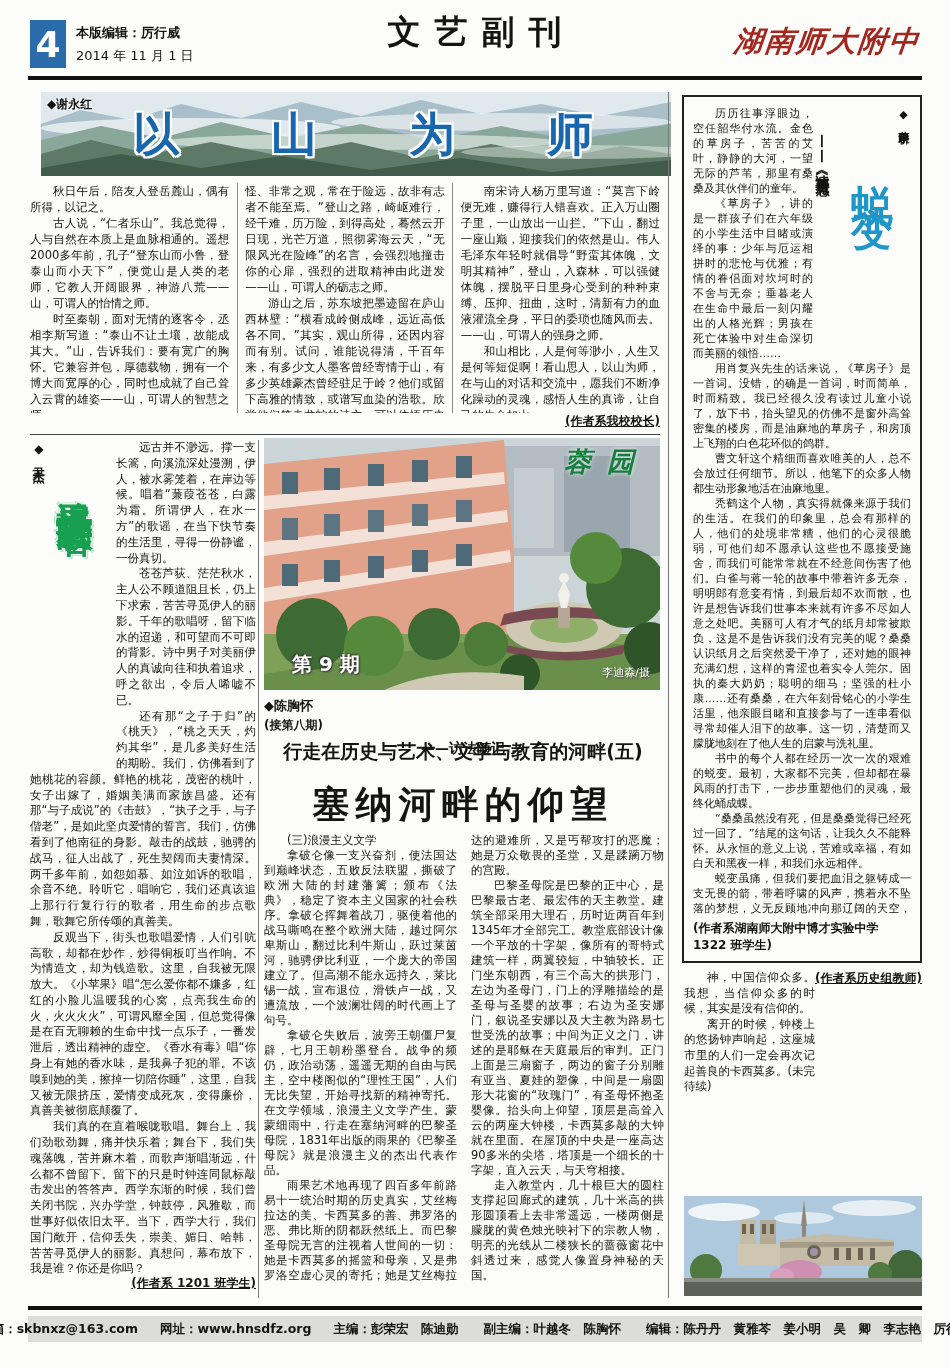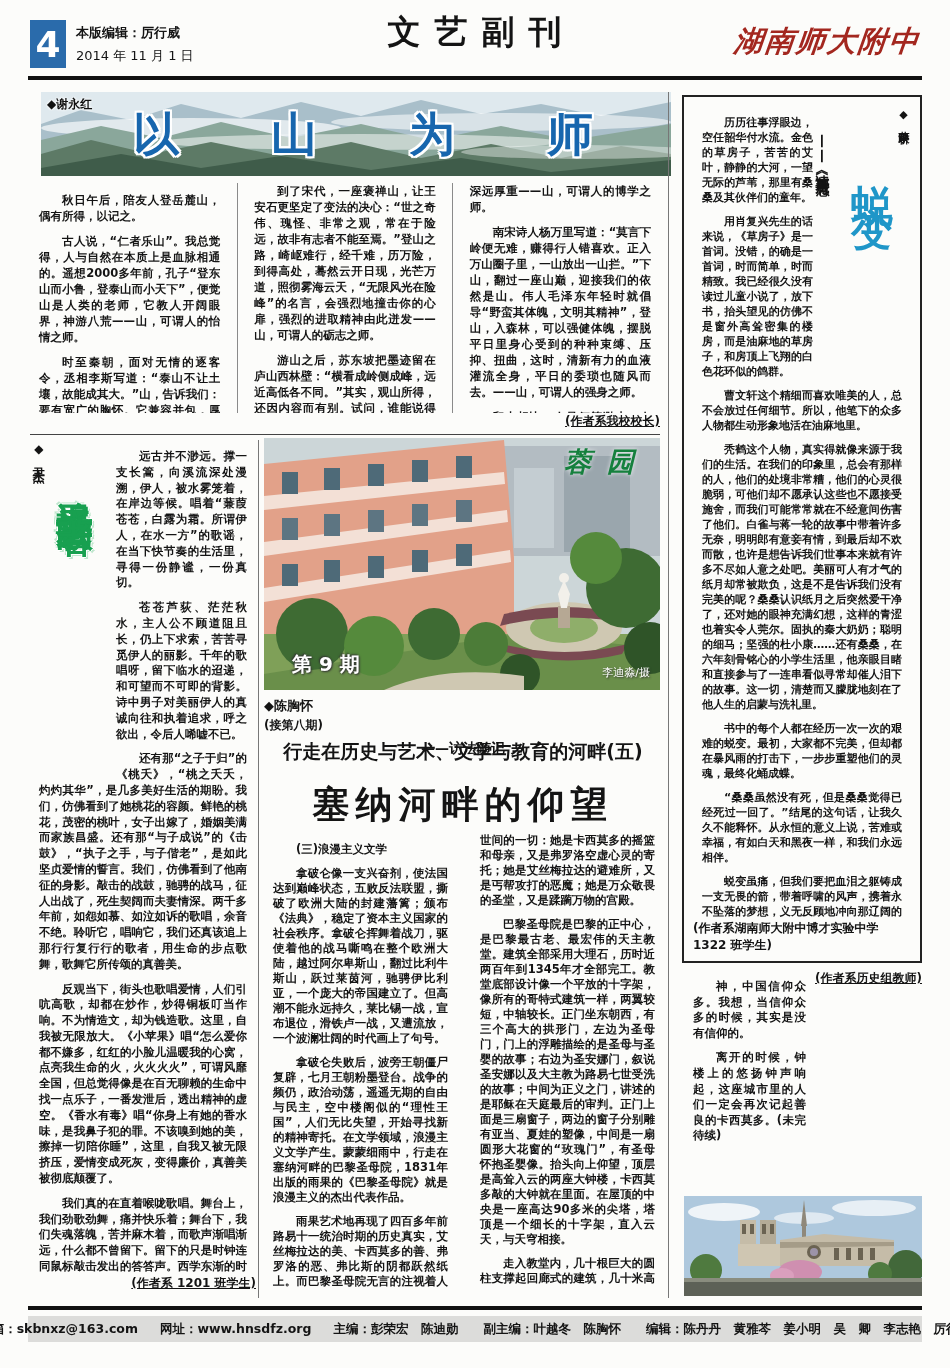--- a/index.html
+++ b/index.html
@@ -1,18 +1,18 @@
 <!DOCTYPE html>
 <html><head>
 <meta charset="utf-8">
 <style>
   html,body{margin:0;padding:0;background:#e9e9e5;}
   .page{position:relative;width:950px;height:1368px;margin:0 auto;background:#fcfcfa;
         font-family:"DejaVu Sans","Liberation Sans",sans-serif;color:#141414;overflow:hidden;}
-  p{margin:9px;text-indent:2em;font-weight:bold;}
+  p{margin:0;text-indent:2em;}
   .just{text-align:justify;}
 
   
   .pagenum{position:absolute;left:30px;top:20px;width:36px;height:48px;background:#2a6bab;
            color:#fff;font-size:36px;font-weight:bold;display:flex;align-items:center;justify-content:center;}
   .ed-line{position:absolute;left:76px;top:24px;font-size:13px;font-weight:bold;}
   .date-line{position:absolute;left:76px;top:47px;font-size:13px;}
   .section-title{position:absolute;left:0;right:0;top:10px;text-align:center;
            font-family:"DejaVu Serif","Liberation Serif",serif;font-size:33px;font-weight:bold;letter-spacing:14px;padding-left:13px;}
   .masthead{position:absolute;right:30px;top:22px;width:210px;text-align:right;color:#a3271f;
@@ -137,21 +137,21 @@
     <div class="singer-body just">
       <div class="singer-float">
         <div class="singer-author">◆尹士杰</div>
         <div class="singer-title">追寻远古的歌者</div>
       </div>
       <div>
           <p>远古并不渺远。撑一支长篙，向溪流深处漫溯，伊人，被水雾笼着，在岸边等候。唱着“蒹葭苍苍，白露为霜。所谓伊人，在水一方”的歌谣，在当下快节奏的生活里，寻得一份静谧，一份真切。</p>
           <p>苍苍芦荻、茫茫秋水，主人公不顾道阻且长，仍上下求索，苦苦寻觅伊人的丽影。千年的歌唱呀，留下临水的迢递，和可望而不可即的背影。诗中男子对美丽伊人的真诚向往和执着追求，呼之欲出，令后人唏嘘不已。</p>
           <p>还有那“之子于归”的《桃夭》，“桃之夭夭，灼灼其华”，是几多美好生活的期盼。我们，仿佛看到了她桃花的容颜。鲜艳的桃花，茂密的桃叶，女子出嫁了，婚姻美满而家族昌盛。还有那“与子成说”的《击鼓》，“执子之手，与子偕老”，是如此坚贞爱情的誓言。我们，仿佛看到了他南征的身影。敲击的战鼓，驰骋的战马，征人出战了，死生契阔而夫妻情深。两千多年前，如怨如慕、如泣如诉的歌唱，余音不绝。聆听它，唱响它，我们还真该追上那行行复行行的歌者，用生命的步点歌舞，歌舞它所传颂的真善美。</p>
           <p>反观当下，街头也歌唱爱情，人们引吭高歌，却都在炒作，炒得铜板叮当作响。不为情造文，却为钱造歌。这里，自我被无限放大。《小苹果》唱“怎么爱你都不嫌多，红红的小脸儿温暖我的心窝，点亮我生命的火，火火火火”，可谓风靡全国，但总觉得像是在百无聊赖的生命中找一点乐子，一番发泄后，透出精神的虚空。《香水有毒》唱“你身上有她的香水味，是我鼻子犯的罪。不该嗅到她的美，擦掉一切陪你睡”，这里，自我又被无限挤压，爱情变成死灰，变得廉价，真善美被彻底颠覆了。</p>
-          <p>我们真的在直着喉咙歌唱。舞台上，我们劲歌劲舞，痛并快乐着；舞台下，我们失魂落魄，苦并麻木着，而歌声渐唱渐远，什么都不曾留下。留下的只是时钟连同鼠标敲击发出的答答声。西学东渐的时候，我们曾关闭书院，兴办学堂，钟鼓停，风雅歇，而世事好似依旧太平。当下，西学大行，我们国门敞开，信仰丢失，崇美、媚日、哈韩，进而一步步去中国化。真想问，幕布放下，我是谁？你还是你吗？</p>
+          <p>我们真的在直着喉咙歌唱。舞台上，我们劲歌劲舞，痛并快乐着；舞台下，我们失魂落魄，苦并麻木着，而歌声渐唱渐远，什么都不曾留下。留下的只是时钟连同鼠标敲击发出的答答声。西学东渐的时候，我们曾关闭书院，兴办学堂，钟鼓停，风雅歇，而世事好似依旧太平。当下，西学大行，我们国门敞开，信仰丢失，崇美、媚日、哈韩，苦苦寻觅伊人的丽影。真想问，幕布放下，我是谁？你还是你吗？</p>
         </div>
     </div>
     <div class="byline">(作者系 1201 班学生)</div>
   </div>
 
   <div class="photo">
     <svg viewBox="0 0 396 252" preserveAspectRatio="none">
       <rect width="396" height="252" fill="#ccd6d8"></rect>
       <rect x="240" y="8" width="156" height="110" fill="#b3bcc2"></rect>
       <rect x="300" y="18" width="66" height="96" fill="#9aa6ad"></rect>
@@ -215,20 +215,21 @@
 
   <div class="meta-box">
     <div class="meta-body just">
       <div class="meta-float">
         <div class="meta-author">◆萧映桥</div>
         <div class="meta-title">蜕变</div>
         <div class="meta-sub">——读《草房子》有感</div>
       </div>
       <div>
           <p>历历往事浮眼边，空任韶华付水流。金色的草房子，苦苦的艾叶，静静的大河，一望无际的芦苇，那里有桑桑及其伙伴们的童年。</p>
+          <p>《草房子》，讲的是一群孩子们在六年级的小学生活中目睹或演绎的事：少年与厄运相拼时的悲怆与优雅；有情的眷侣面对坎坷时的不舍与无奈；垂暮老人在生命中最后一刻闪耀出的人格光辉；男孩在死亡体验中对生命深切而美丽的领悟……</p>
           <p>用肖复兴先生的话来说，《草房子》是一首词。没错，的确是一首词，时而简单，时而精致。我已经很久没有读过儿童小说了，放下书，抬头望见的仿佛不是窗外高耸密集的楼房，而是油麻地的草房子，和房顶上飞翔的白色花环似的鸽群。</p>
           <p>曹文轩这个精细而喜欢唯美的人，总不会放过任何细节。所以，他笔下的众多人物都生动形象地活在油麻地里。</p>
           <p>秃鹤这个人物，真实得就像来源于我们的生活。在我们的印象里，总会有那样的人，他们的处境非常糟，他们的心灵很脆弱，可他们却不愿承认这些也不愿接受施舍，而我们可能常常就在不经意间伤害了他们。白雀与蒋一轮的故事中带着许多无奈，明明郎有意妾有情，到最后却不欢而散，也许是想告诉我们世事本来就有许多不尽如人意之处吧。美丽可人有才气的纸月却常被欺负，这是不是告诉我们没有完美的呢？桑桑认识纸月之后突然爱干净了，还对她的眼神充满幻想，这样的青涩也着实令人莞尔。固执的秦大奶奶；聪明的细马；坚强的杜小康……还有桑桑，在六年刻骨铭心的小学生活里，他亲眼目睹和直接参与了一连串看似寻常却催人泪下的故事。这一切，清楚而又朦胧地刻在了他人生的启蒙与洗礼里。</p>
           <p>书中的每个人都在经历一次一次的艰难的蜕变。最初，大家都不完美，但却都在暴风雨的打击下，一步步重塑他们的灵魂，最终化蛹成蝶。</p>
           <p>“桑桑虽然没有死，但是桑桑觉得已经死过一回了。”结尾的这句话，让我久久不能释怀。从永恒的意义上说，苦难或幸福，有如白天和黑夜一样，和我们永远相伴。</p>
           <p>蜕变虽痛，但我们要把血泪之躯铸成一支无畏的箭，带着呼啸的风声，携着永不坠落的梦想，义无反顾地冲向那辽阔的天空，承受住苦难，才能获得蜕变的美丽，焕发生命的光彩！</p>
         </div>
     </div>
     <div class="meta-byline">(作者系湖南师大附中博才实验中学 1322 班学生)</div>
   </div>

